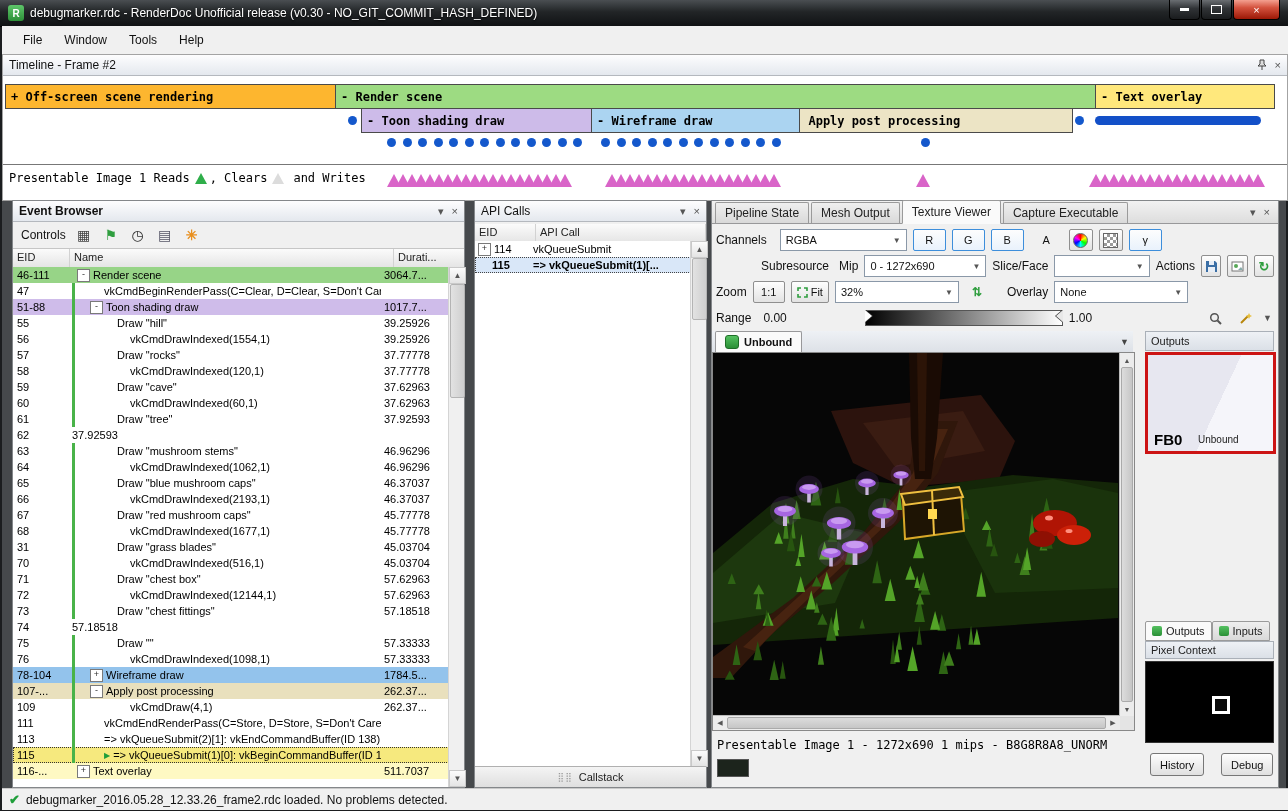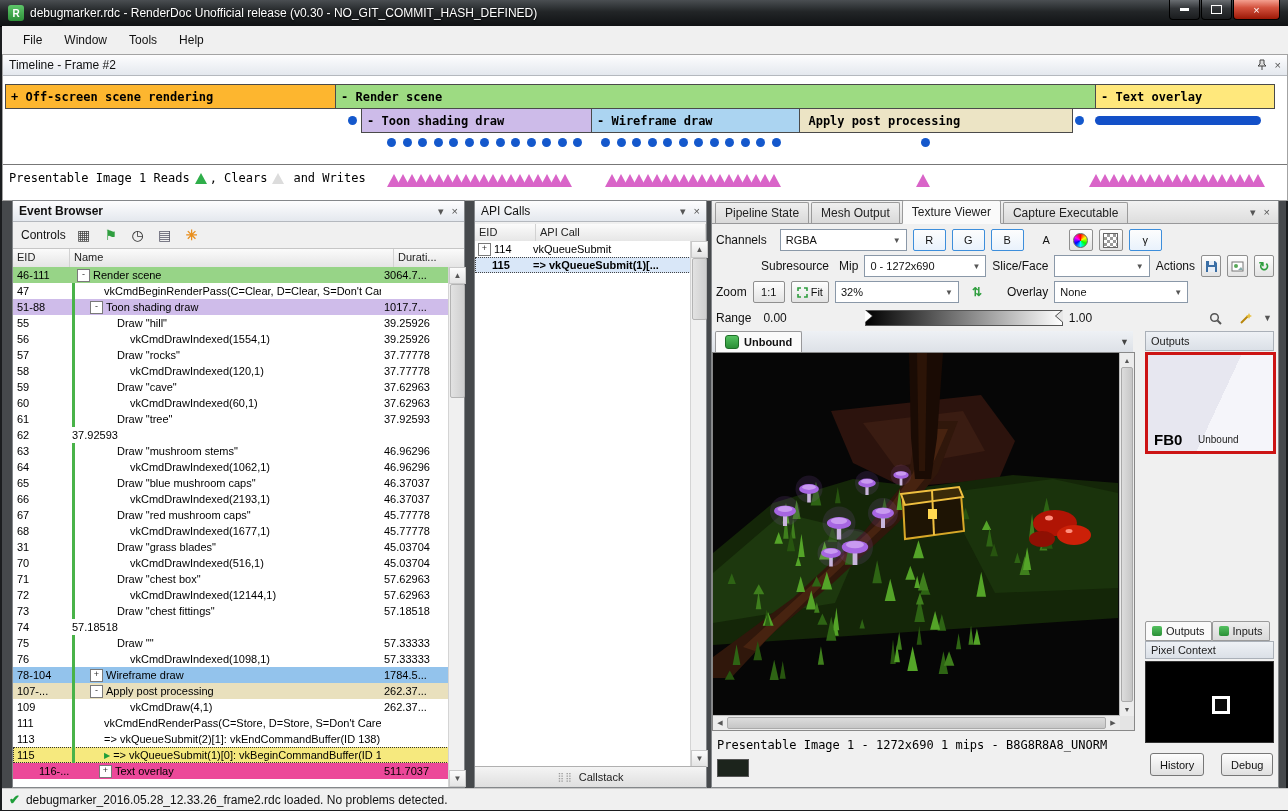--- a/index.html
+++ b/index.html
@@ -56,21 +56,21 @@
   .eb-row .c-eid{width:48px;padding:0 4px;flex:none;}
   .eb-row .c-name{flex:1;display:flex;align-items:center;position:relative;overflow:hidden;height:100%;}
   .eb-row .c-dur{width:62px;padding:0 3px;flex:none;overflow:hidden;}
   .eb-row.guide .c-name::before{content:"";position:absolute;left:3px;top:0;bottom:0;width:3px;background:#49b349;}
   .tree-box{width:11px;height:11px;border:1px solid #7a7a7a;background:#fff;font-size:9px;line-height:9px;text-align:center;margin-right:3px;flex:none;color:#333;}
   .cur-arrow{color:#1f9e3a;font-size:8px;margin-right:3px;}
   .bg-green{background:#97d487;}
   .bg-purple{background:#cfbcea;}
   .bg-blue{background:#93c3ec;}
   .bg-tan{background:#e9e0bd;}
-  .bg-pale{background:#ec4899;padding-left:22px;}
+  .bg-pale{background:#fef9c3;}
   .bg-cur{background:#f6e97e;outline:1px dotted #333;outline-offset:-1px;}
 
   
   .sb-v{position:absolute;width:15px;background:#f0f0f0;border-left:1px solid #d4d4d4;}
   .sb-btn{position:absolute;left:0;width:15px;height:15px;display:flex;align-items:center;justify-content:center;font-size:8px;color:#555;background:linear-gradient(#fcfcfc,#e4e4e4);border:1px solid #c9c9c9;}
   .sb-thumb{position:absolute;left:1px;width:13px;background:linear-gradient(90deg,#e2e2e2,#cfcfcf);border:1px solid #b4b4b4;border-radius:2px;}
 
   
   .api-rows{position:absolute;left:0;top:40px;right:15px;bottom:20px;background:#fff;overflow:hidden;}
   .api-head{display:flex;height:18px;background:linear-gradient(#fbfbfb,#e5e5e5);border-bottom:1px solid #aeaeae;font-size:11px;color:#222;}

